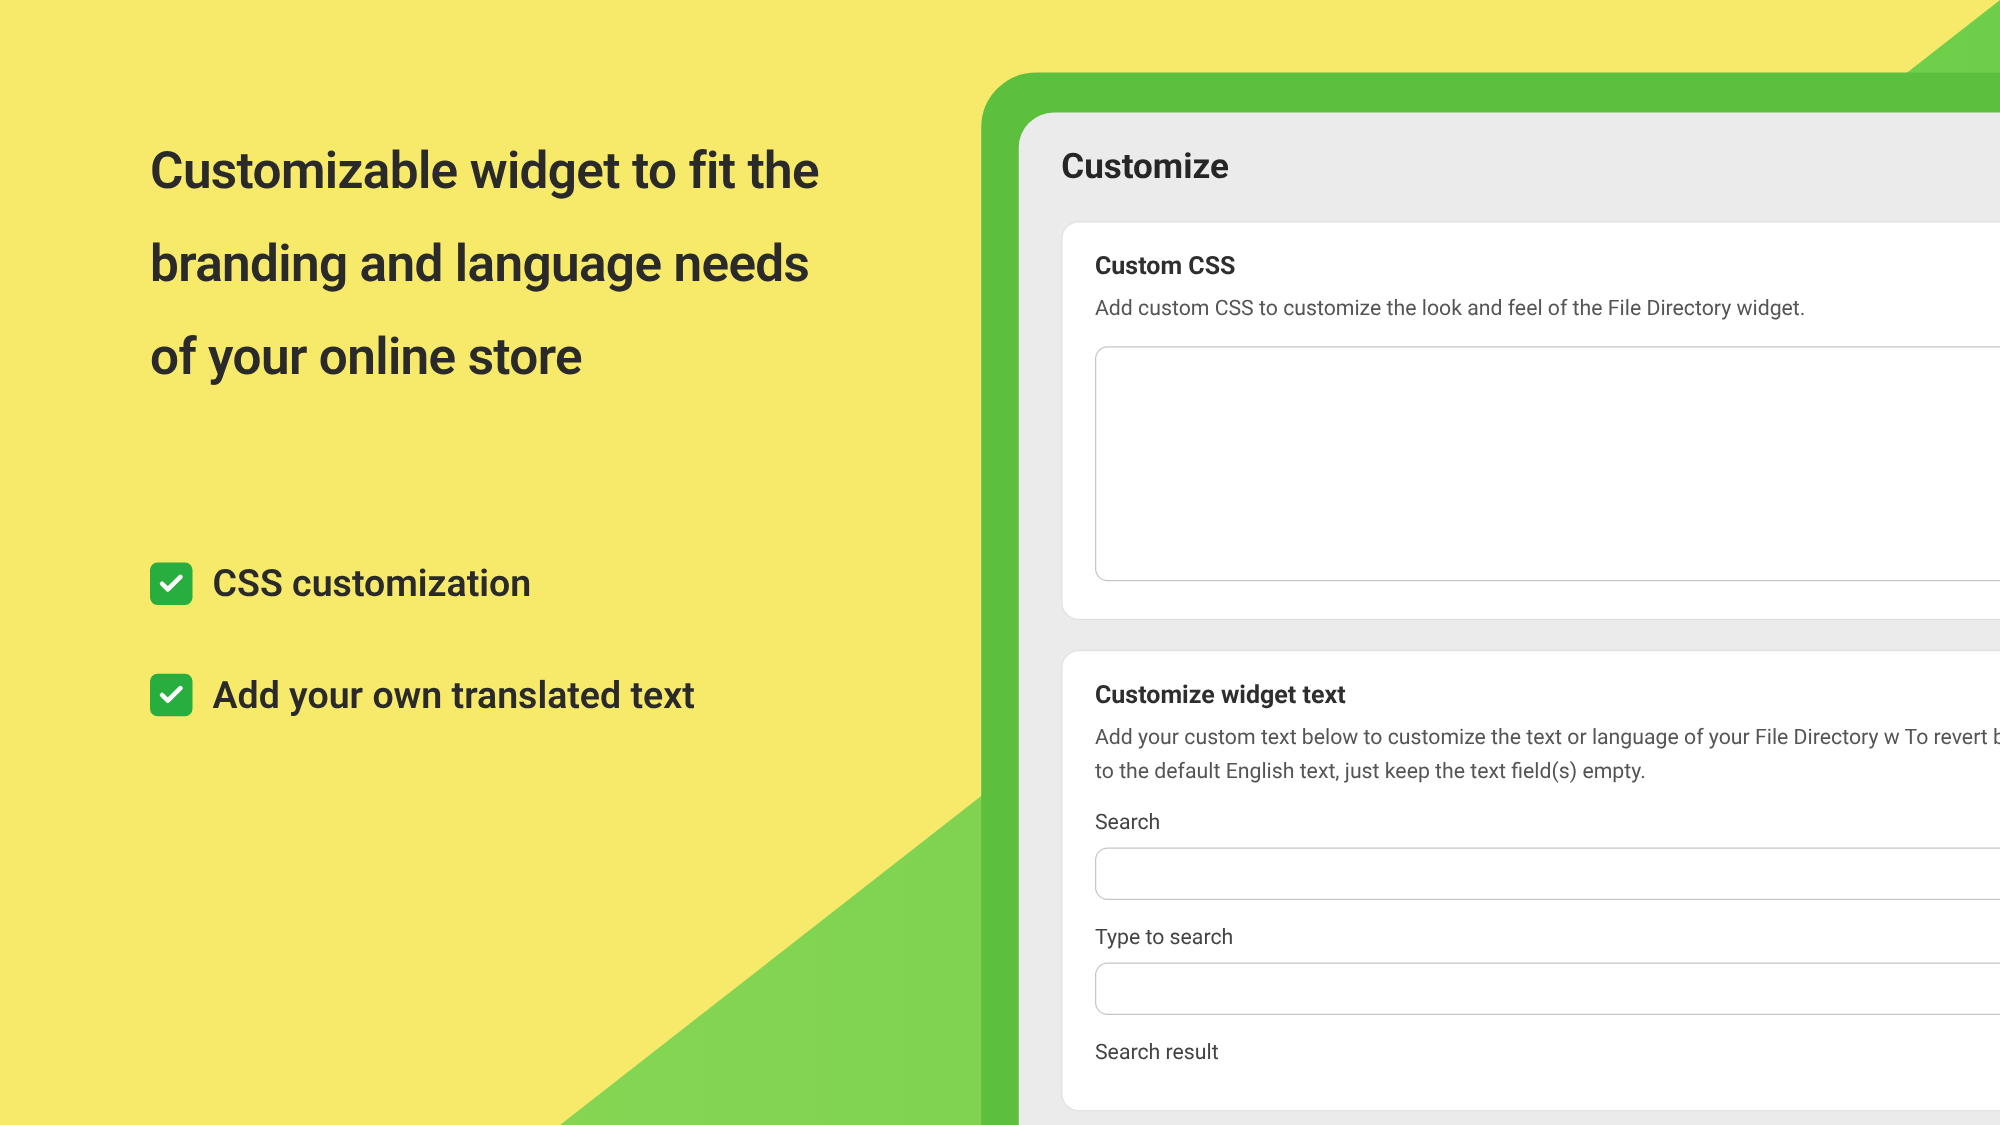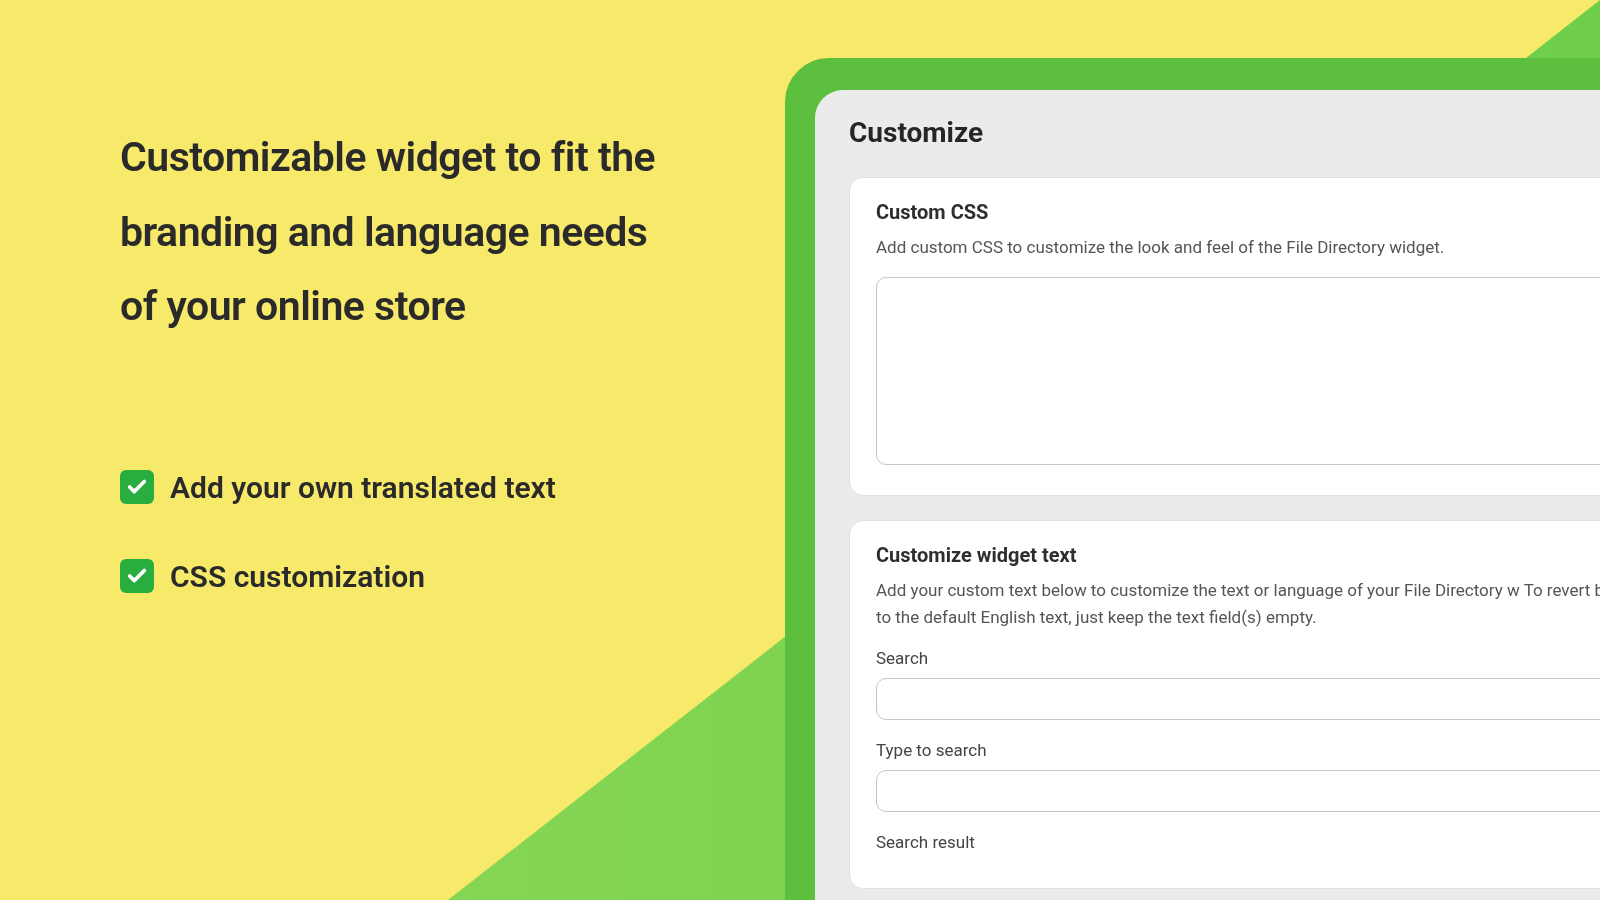--- a/index.html
+++ b/index.html
@@ -14,21 +14,21 @@
     
     .bg-green {
       position: absolute;
       inset: 0;
       background: linear-gradient(to right, #8fd858, #6ece4a);
       clip-path: polygon(28% 100%, 100% 0, 100% 100%);
     }
     .left-panel {
       position: absolute;
       left: 120px;
-      top: 120px;
+      top: 100px;
       width: 540px;
       color: #2a2a2a;
     }
     .headline {
       font-size: 41px;
       font-weight: 600;
       line-height: 1.82;
       letter-spacing: -0.5px;
     }
     .feature-list {
@@ -140,29 +140,29 @@
 
 <div class="left-panel">
   <div class="headline">Customizable widget to fit the branding and language needs of your online store</div>
   <div class="feature-list">
     <div class="feature-item">
       <span class="check-icon">
         <svg viewBox="0 0 24 24" fill="none" stroke="#ffffff" stroke-width="4" stroke-linecap="round" stroke-linejoin="round">
             <polyline points="20 6 9 17 4 12"></polyline>
           </svg>
       </span>
-      <span>Add your own translated text</span>
+      <span>CSS customization</span>
     </div>
     <div class="feature-item">
       <span class="check-icon">
         <svg viewBox="0 0 24 24" fill="none" stroke="#ffffff" stroke-width="4" stroke-linecap="round" stroke-linejoin="round">
             <polyline points="20 6 9 17 4 12"></polyline>
           </svg>
       </span>
-      <span>CSS customization</span>
+      <span>Add your own translated text</span>
     </div>
   </div>
 </div>
 
 <div class="device-wrap">
   <div class="device-inner">
     <div class="page-title">Customize</div>
 
     <div class="card">
       <div class="card-title">Custom CSS</div>

